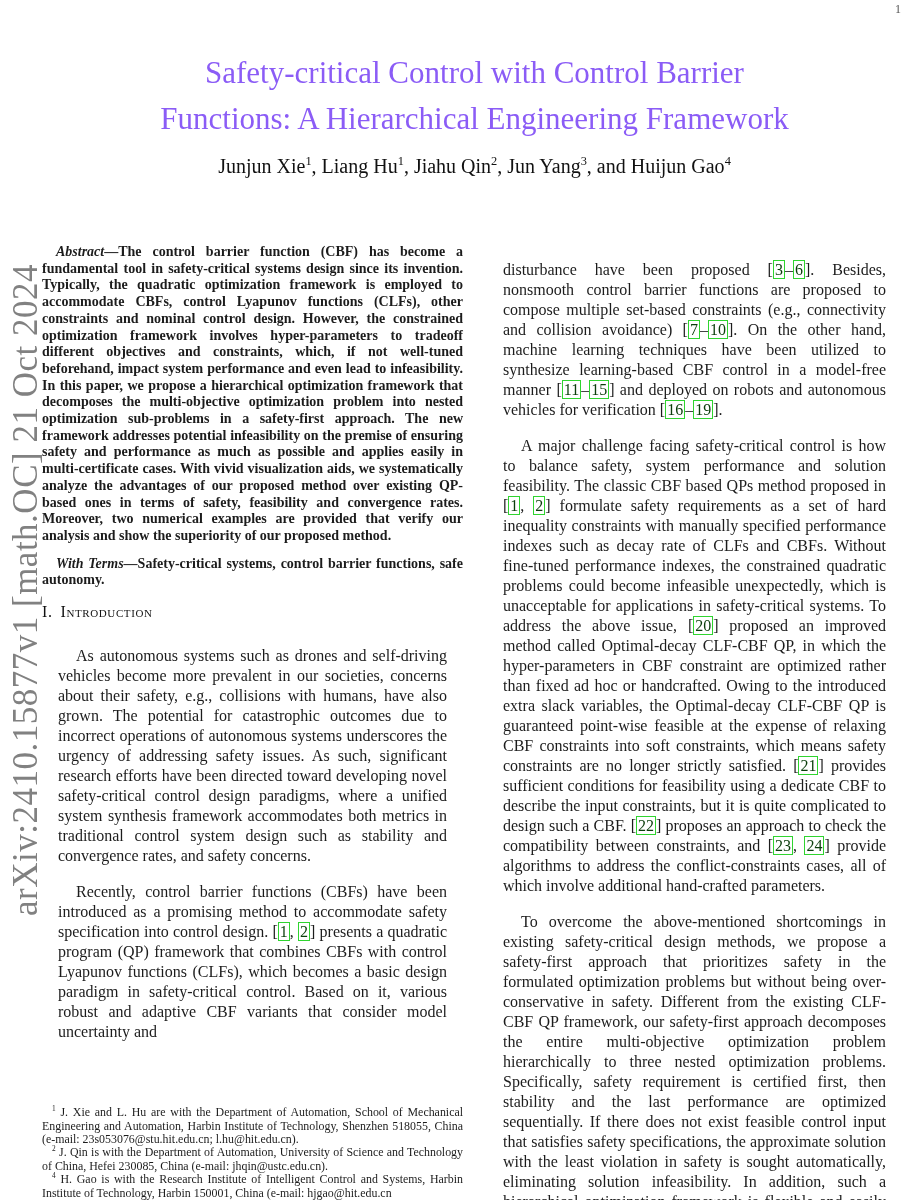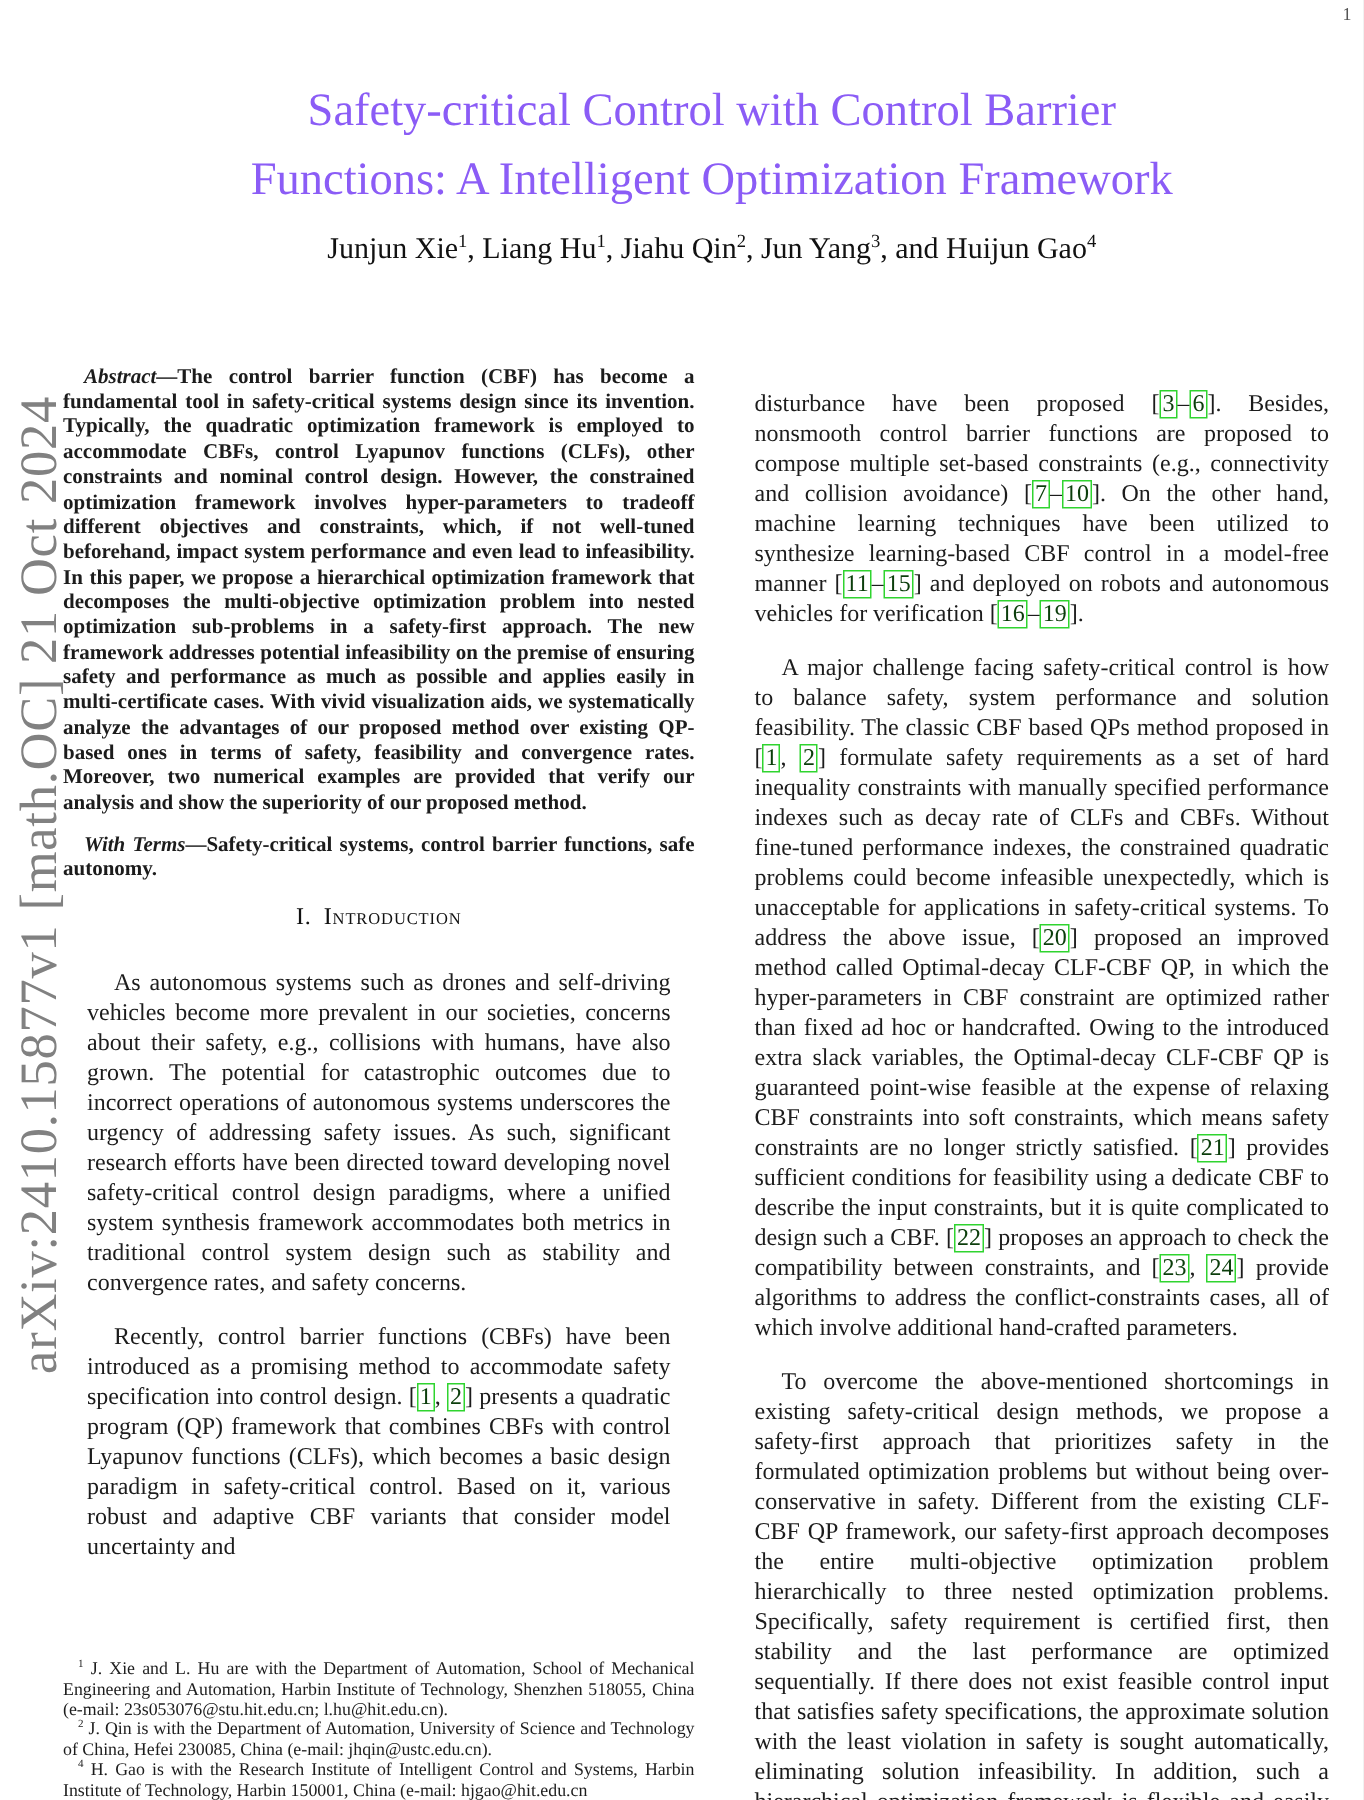--- a/index.html
+++ b/index.html
@@ -62,21 +62,20 @@
   .abstract, .index-terms{
     font-weight:bold;
     font-size:14px;
     line-height:16.7px;
     margin:0;
     text-indent:14px;
   }
   .index-terms{margin-top:11px;}
   .lead-italic{font-style:italic;}
   .section-heading{
-    text-align:center;
     font-size:16px;
     margin:14px 0 9px 0;
     font-variant:small-caps;
     letter-spacing:0.6px;
     text-indent:0;
     color:#111;
   }
   .section-heading .sec-num{margin-right:8px;}
   .body-text{
     font-size:16px;
@@ -102,21 +101,21 @@
 <body>
 
 <div class="page">
 
   <div class="page-number">1</div>
 
   <div class="watermark">arXiv:2410.15877v1  [math.OC]  21 Oct 2024</div>
 
   <div class="title-block">
     <div class="title-line">Safety-critical Control with Control Barrier</div>
-    <div class="title-line">Functions: A Intelligent Optimization Framework</div>
+    <div class="title-line">Functions: A Hierarchical Engineering Framework</div>
   </div>
 
   <div class="authors">Junjun Xie<sup>1</sup>,  Liang Hu<sup>1</sup>,  Jiahu Qin<sup>2</sup>,  Jun Yang<sup>3</sup>, and  Huijun Gao<sup>4</sup></div>
 
   <div class="columns">
 
     <div class="col col-left">
       <p class="abstract"><span class="lead-italic">Abstract</span><span>—The control barrier function (CBF) has become a fundamental tool in safety-critical systems design since its invention. Typically, the quadratic optimization framework is employed to accommodate CBFs, control Lyapunov functions (CLFs), other constraints and nominal control design. However, the constrained optimization framework involves hyper-parameters to tradeoff different objectives and constraints, which, if not well-tuned beforehand, impact system performance and even lead to infeasibility. In this paper, we propose a hierarchical optimization framework that decomposes the multi-objective optimization problem into nested optimization sub-problems in a safety-first approach. The new framework addresses potential infeasibility on the premise of ensuring safety and performance as much as possible and applies easily in multi-certificate cases. With vivid visualization aids, we systematically analyze the advantages of our proposed method over existing QP-based ones in terms of safety, feasibility and convergence rates. Moreover, two numerical examples are provided that verify our analysis and show the superiority of our proposed method.</span></p>
 
       <p class="index-terms"><span class="lead-italic">With Terms</span><span>—Safety-critical systems, control barrier functions, safe autonomy.</span></p>

